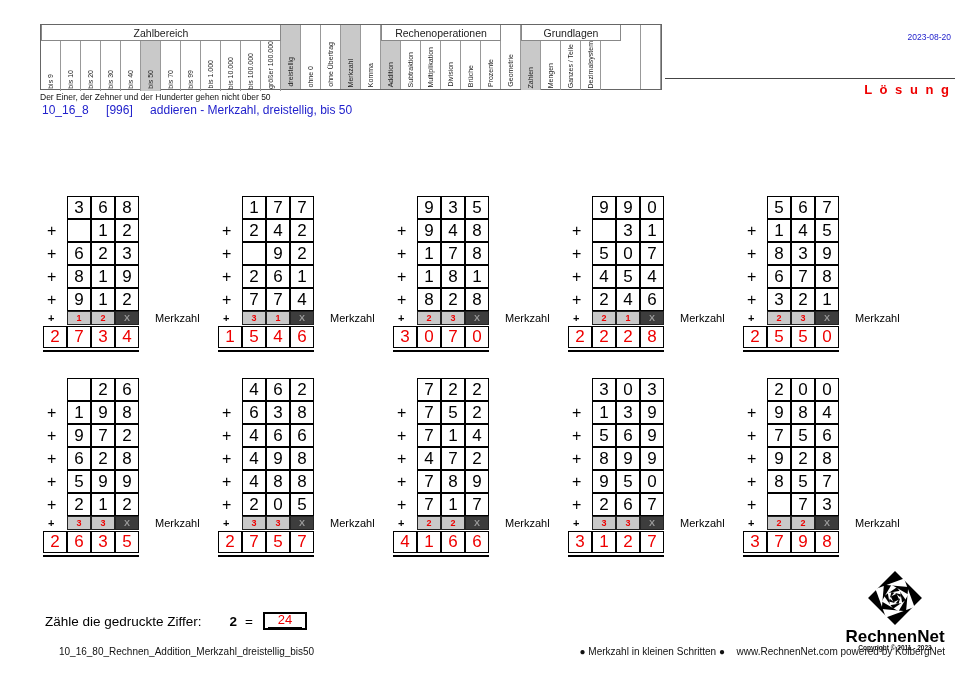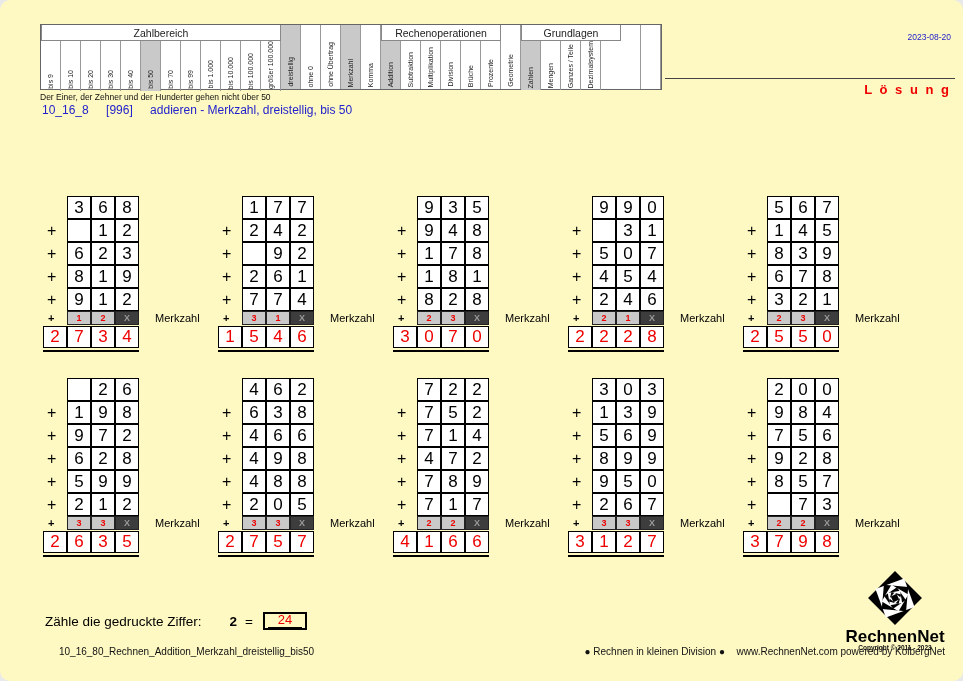--- a/index.html
+++ b/index.html
@@ -1,17 +1,17 @@
 <!DOCTYPE html>
 <html><head>
 <meta charset="utf-8">
 <style>
   html,body{margin:0;padding:0;background:#e9e9e9;}
-  #page{position:relative;width:963px;height:681px;background:#fef9c3;overflow:hidden;
-        font-family:"Liberation Sans", sans-serif;color:#000;border-radius:10px;}
+  #page{position:relative;width:963px;height:681px;background:#ffffff;overflow:hidden;
+        font-family:"Liberation Sans", sans-serif;color:#000;}
 
   
   #matrix{position:absolute;left:40px;top:24px;height:66px;display:flex;align-items:stretch;
           border:1px solid #666;box-sizing:border-box;background:#fff;}
   .mgroup{display:flex;flex-direction:column;}
   .mgroup-header{height:16px;line-height:16px;text-align:center;font-size:10.5px;color:#222;
                  border:1px solid #888;border-top:none;box-sizing:border-box;}
   .mgroup-row{flex:1;display:flex;}
   .mcell{width:20px;box-sizing:border-box;border-right:1px solid #999;
          display:flex;justify-content:center;align-items:flex-end;overflow:hidden;}
@@ -687,21 +687,21 @@
   <div id="task">
     <span>Zähle die gedruckte Ziffer:</span>
     <span class="t-digit">2</span>
     <span class="t-eq">=</span>
     <span class="t-box">
       <span class="t-count">24</span>
     </span>
   </div>
 
   <div id="footer-filename">10_16_80_Rechnen_Addition_Merkzahl_dreistellig_bis50</div>
-  <div id="footer-slogan">● Rechnen in kleinen Division ●</div>
+  <div id="footer-slogan">● Merkzahl in kleinen Schritten ●</div>
   <div id="footer-site">www.RechnenNet.com powered by KolbergNet</div>
 
   <div id="logo">
     <svg width="56" height="56" viewBox="-50 -50 100 100">
       <g>
         <rect x="-34" y="-34" width="68" height="68" fill="#000" transform="rotate(45)"></rect>
         <rect x="-27.2" y="-27.2" width="54.4" height="54.4" fill="#fff" transform="rotate(70)"></rect>
         <rect x="-21.8" y="-21.8" width="43.6" height="43.6" fill="#000" transform="rotate(95)"></rect>
         <rect x="-17.4" y="-17.4" width="34.8" height="34.8" fill="#fff" transform="rotate(120)"></rect>
         <rect x="-13.9" y="-13.9" width="27.8" height="27.8" fill="#000" transform="rotate(145)"></rect>

